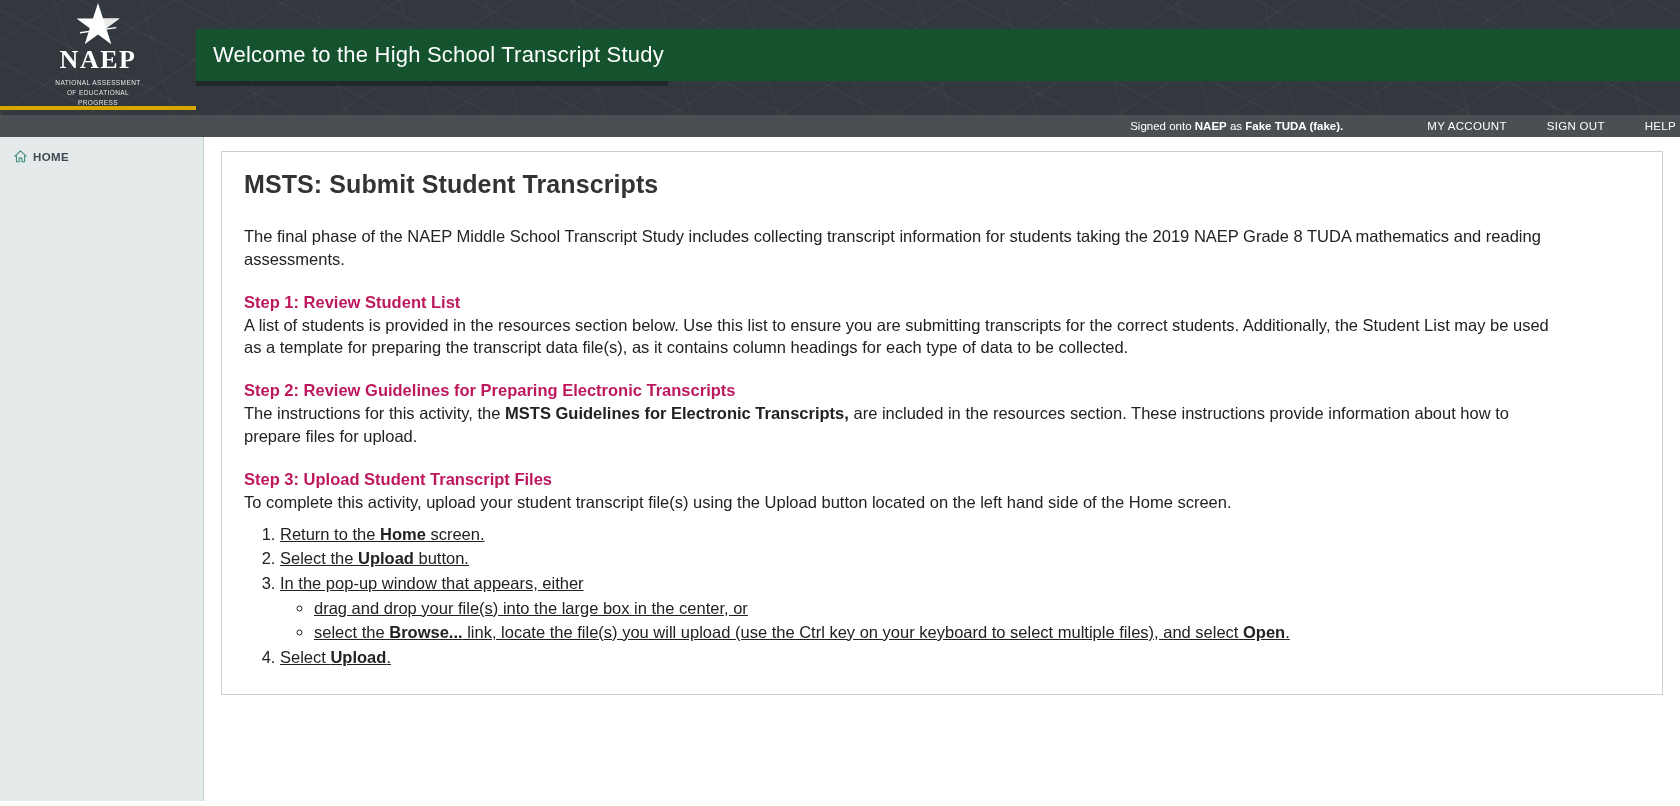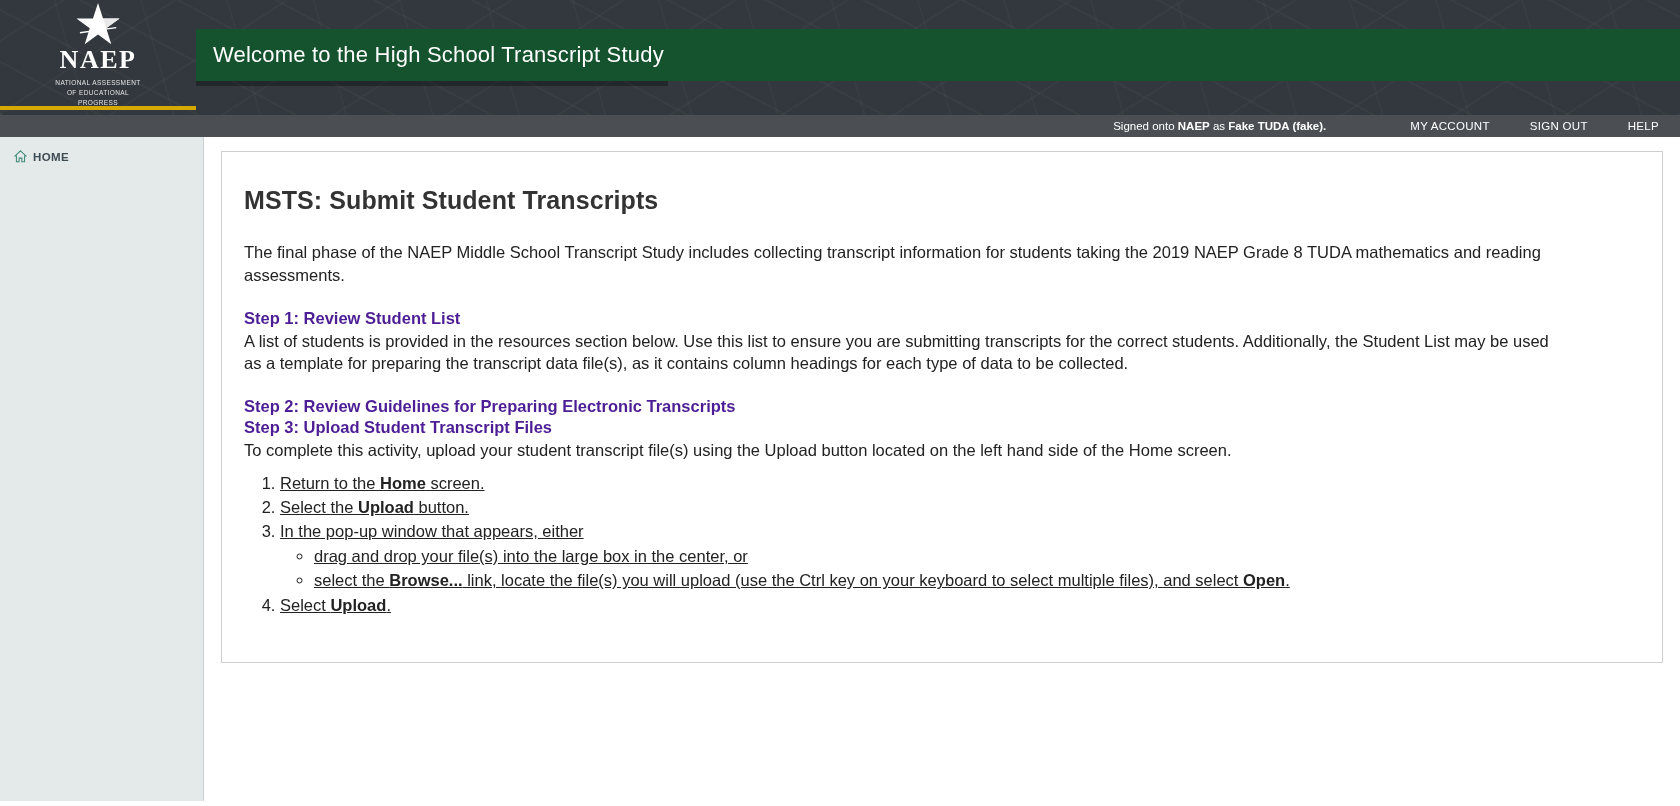--- a/index.html
+++ b/index.html
@@ -83,21 +83,21 @@
 
   
   .accountbar {
     height: 22px;
     background: #4b4f54;
     display: flex;
     align-items: center;
     justify-content: flex-end;
     color: #ffffff;
     font-size: 11.5px;
-    padding-right: 21px;
+    padding-right: 4px;
   }
   .signed-onto { margin-right: 44px; }
   .signed-onto b { font-weight: bold; }
   .acct-link {
     color: #ffffff;
     text-decoration: none;
     margin-left: 40px;
     font-size: 11.5px;
     letter-spacing: 0.3px;
     cursor: pointer;
@@ -137,37 +137,37 @@
     background: #ffffff;
     overflow: hidden;
   }
   .panel {
     border: 1px solid #cfcfcf;
     background: #ffffff;
     padding: 18px 22px 24px 22px;
     min-height: 512px;
   }
   h1.page-title {
-    margin: 16px 0 26px 0;
+    margin: 0 0 26px 0;
     font-size: 25px;
     color: #333333;
     font-weight: bold;
     letter-spacing: 0.1px;
   }
   .intro {
     font-size: 16.5px;
     color: #222222;
     line-height: 1.38;
     margin: 0 0 22px 0;
     max-width: 1320px;
   }
   h2.step {
     margin: 0 0 2px 0;
     font-size: 16.5px;
-    color: #4c1d95;
+    color: #be185d;
     font-weight: bold;
   }
   .step-body {
     font-size: 16.5px;
     color: #222222;
     line-height: 1.38;
     margin: 0 0 22px 0;
     max-width: 1320px;
   }
   .step-body.tight { margin-bottom: 10px; }
@@ -232,20 +232,21 @@
     <div class="panel">
 
       <h1 class="page-title">MSTS: Submit Student Transcripts</h1>
 
       <p class="intro">The final phase of the NAEP Middle School Transcript Study includes collecting transcript information for students taking the 2019 NAEP Grade 8 TUDA mathematics and reading assessments.</p>
 
       <h2 class="step">Step 1:  Review Student List</h2>
       <p class="step-body">A list of students is provided in the resources section below. Use this list to ensure you are submitting transcripts for the correct students. Additionally, the Student List may be used as a template for preparing the transcript data file(s), as it contains column headings for each type of data to be collected.</p>
 
       <h2 class="step">Step 2:  Review Guidelines for Preparing Electronic Transcripts</h2>
+      <p class="step-body"><span>The instructions for this activity, the </span><b>MSTS Guidelines for Electronic Transcripts,</b><span> are included in the resources section. These instructions provide information about how to prepare files for upload.</span></p>
 
       <h2 class="step">Step 3:  Upload Student Transcript Files</h2>
       <p class="step-body tight">To complete this activity, upload your student transcript file(s) using the Upload button located on the left hand side of the Home screen.</p>
 
       <ol class="steps">
         <li><span>Return to the </span><b>Home</b><span> screen.</span></li>
         <li><span>Select the </span><b>Upload</b><span> button.</span></li>
         <li>
           <span>In the pop-up window that appears, either</span>
           <ul class="substeps">

